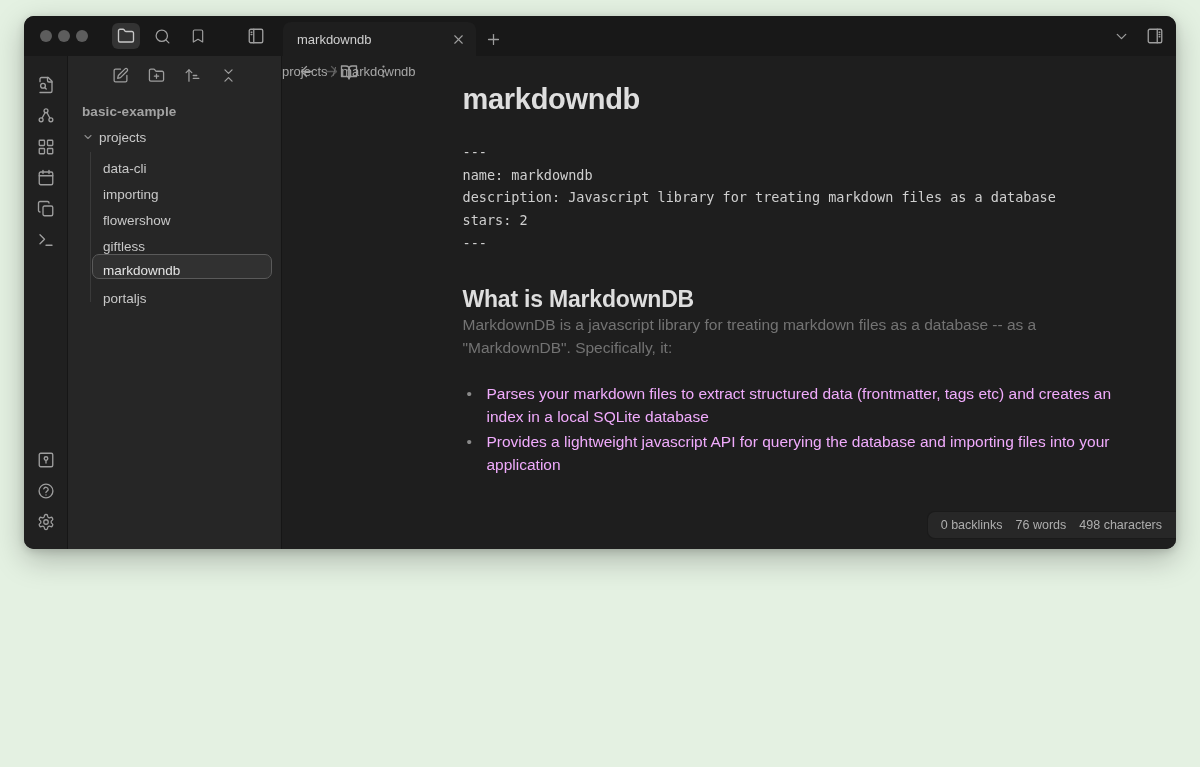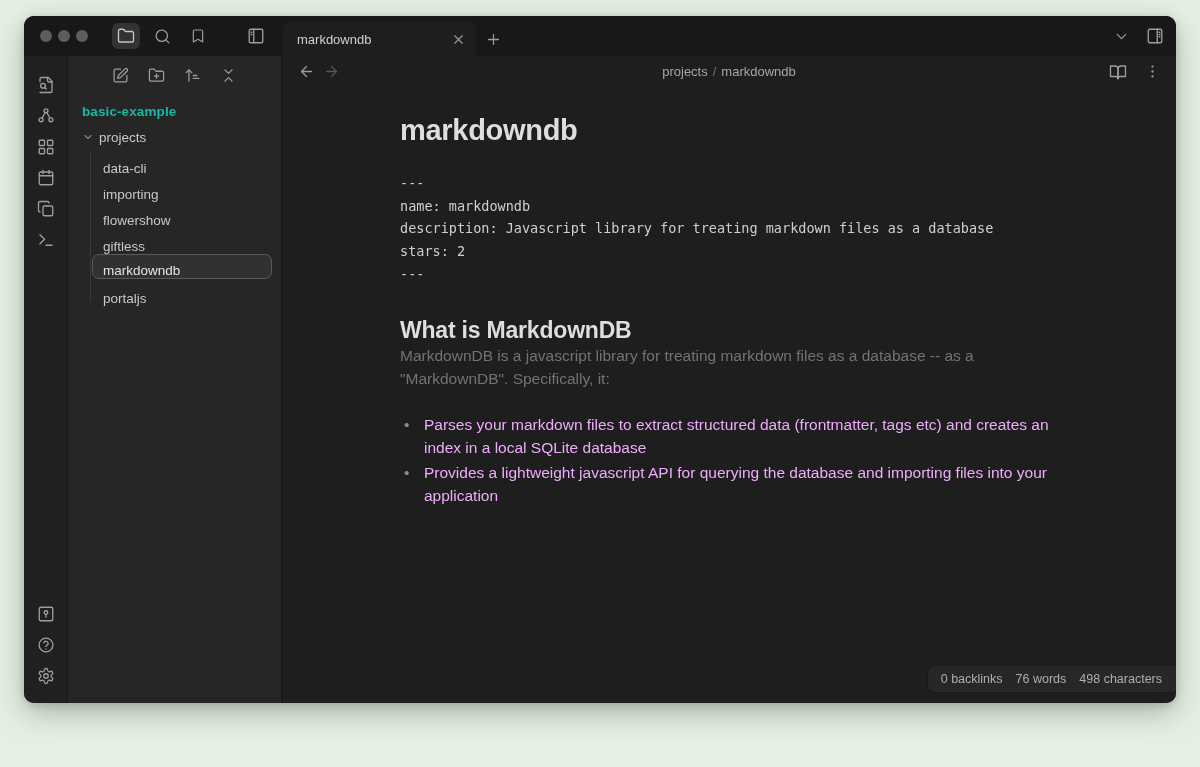--- a/index.html
+++ b/index.html
@@ -4,21 +4,21 @@
 <style>
   * { margin:0; padding:0; box-sizing:border-box; }
   html,body { width:1200px; height:767px; }
   body {
     background:#e4f1e2;
     font-family:"Liberation Sans", sans-serif;
     overflow:hidden;
     -webkit-font-smoothing:antialiased;
   }
   .window {
-    position:absolute; left:24px; top:16px; width:1152px; height:687px;
+    position:absolute; left:24px; top:16px; width:1152px; height:533px;
     background:#1e1e1e; border-radius:10px; overflow:hidden;
     box-shadow:0 10px 30px rgba(0,0,0,.25), 0 2px 8px rgba(0,0,0,.15);
     display:flex; flex-direction:column;
   }
   svg { display:block; }
 
   
   .titlebar {
     height:40px; background:#181818; display:flex; align-items:stretch; flex:0 0 auto;
   }
@@ -56,33 +56,33 @@
   .ribbon-top, .ribbon-bottom { display:flex; flex-direction:column; gap:1px; align-items:center; }
   .ribbon-bottom { margin-top:auto; }
 
   .explorer {
     width:214px; flex:0 0 auto; background:#262626; border-right:1px solid #161616;
     display:flex; flex-direction:column;
   }
   .explorer-header { display:flex; justify-content:center; gap:6px; margin-top:5px; }
   .explorer-header .icon-btn { width:30px; height:28px; }
   .tree { margin-top:10px; font-size:13.5px; color:#c8c8c8; }
-  .vault-name { padding:5px 8px 5px 14px; font-weight:bold; color:#14b8a6; letter-spacing:.1px; }
+  .vault-name { padding:5px 8px 5px 14px; font-weight:bold; color:#a3a3a3; letter-spacing:.1px; }
   .folder-row { display:flex; align-items:center; height:26px; padding-left:14px; cursor:pointer; }
   .folder-chevron { color:#8a8a8a; margin-right:5px; display:flex; }
   .children { position:relative; }
   .guide { position:absolute; left:22px; top:2px; bottom:4px; width:1px; background:#3a3a3a; }
   .tree-item { height:26px; display:flex; align-items:flex-end; padding-left:35px; cursor:pointer; }
   .tree-item.selected {
     height:25px; margin:0 9px 1px 24px; padding-left:10px;
     background:#313131; border:1px solid #5a5a5a; border-radius:7px; color:#e3e3e3;
   }
 
   
-  .editor { flex:1; background:#1e1e1e; position:relative; display:flex; flex-direction:column; min-width:0; }
+  .editor { flex:1; background:#1e1e1e; position:relative; display:flex; min-width:0; }
   .view-header { height:31px; flex:0 0 auto; display:flex; align-items:center; position:relative; }
   .nav-arrows { display:flex; align-items:center; gap:8px; margin-left:16px; }
   .nav-btn { color:#9d9d9d; display:flex; cursor:pointer; }
   .nav-btn.disabled { color:#565656; }
   .breadcrumb {
     position:absolute; left:0; right:0; text-align:center; font-size:13px; color:#a6a6a6; pointer-events:none;
   }
   .breadcrumb .crumb { pointer-events:auto; cursor:pointer; }
   .breadcrumb .sep { color:#6f6f6f; margin:0 5px; }
   .vh-right { margin-left:auto; display:flex; align-items:center; gap:17px; padding-right:15px; color:#9d9d9d; }

